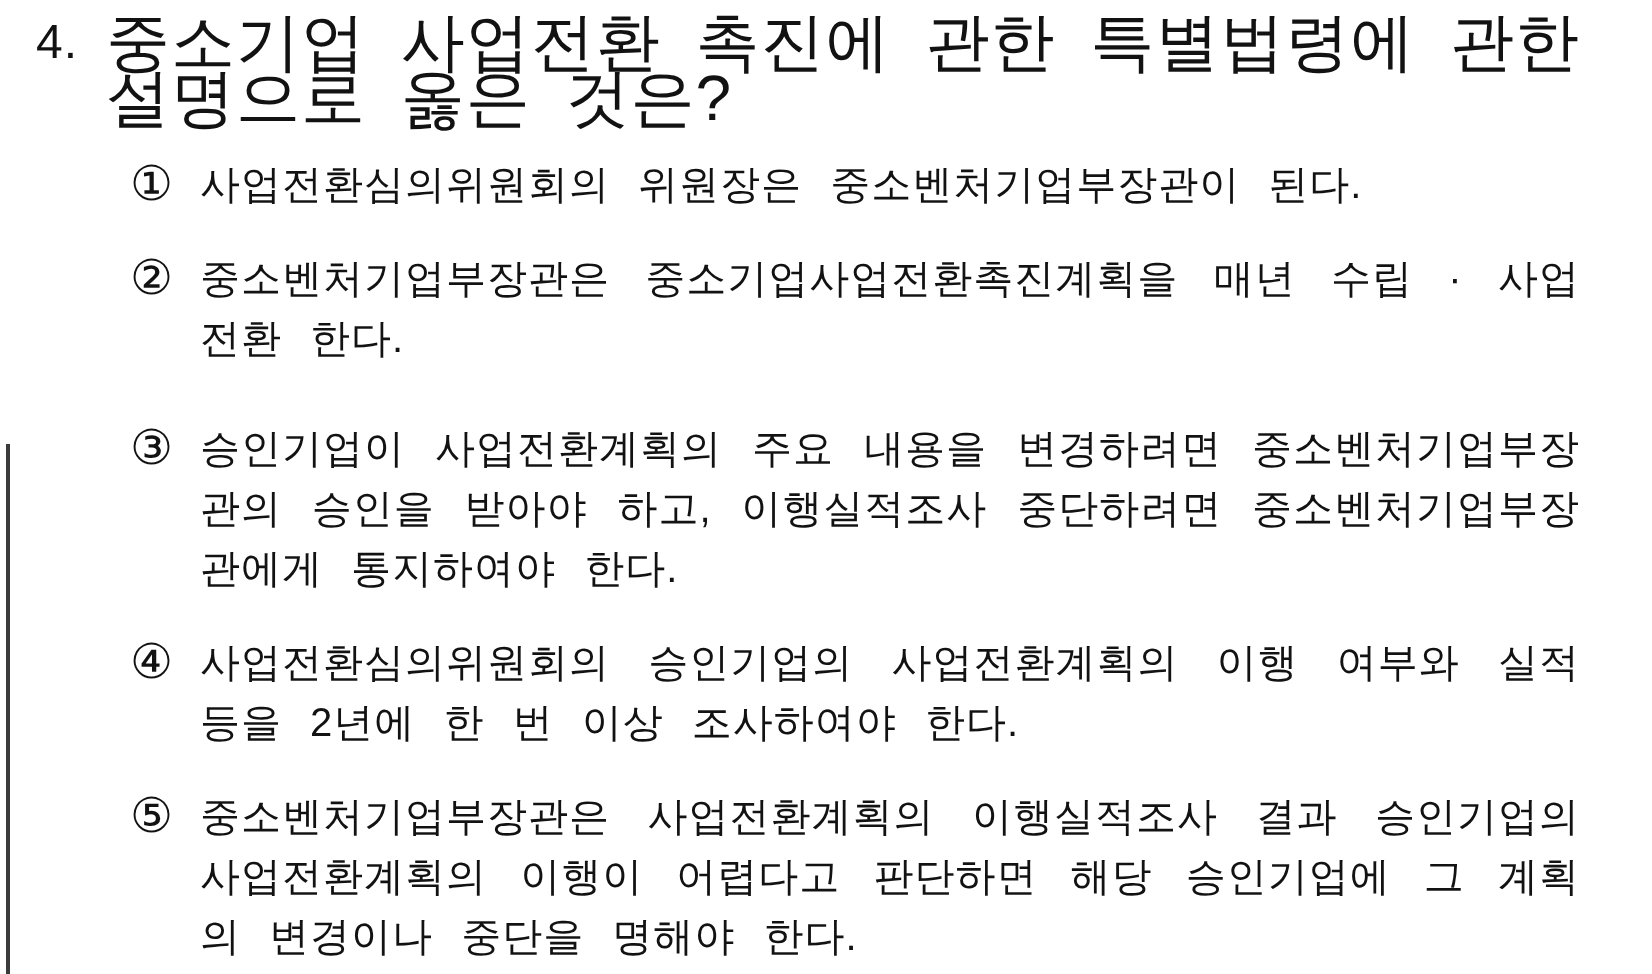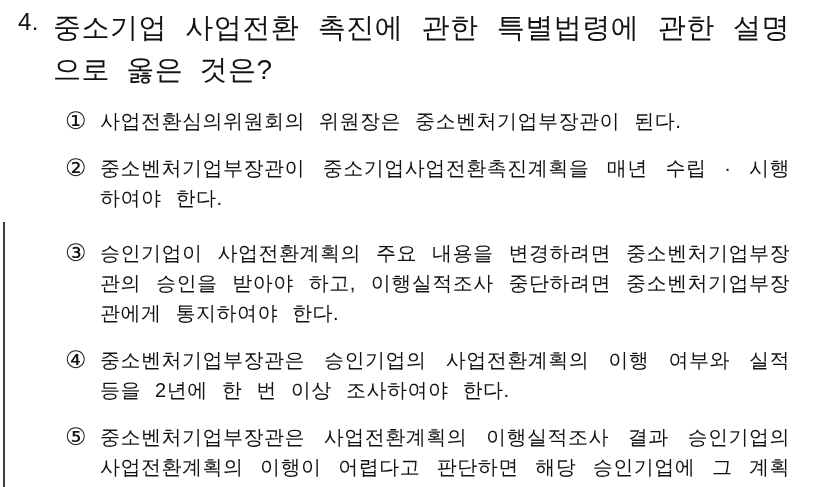--- a/index.html
+++ b/index.html
@@ -30,22 +30,22 @@
     }
     .q-num {
       flex:none;
       width:35px;
       font-size:24px;
       line-height:30px;
       letter-spacing:0.5px;
     }
     .q-text {
       width:737px;
-      font-size:28px;
-      line-height:42px;
+      font-size:32px;
+      line-height:28px;
       letter-spacing:0.5px;
       word-spacing:8px;
       text-align:justify;
       word-break:normal;
     }
     .options {
       margin-left:65px;
     }
     .option {
       display:flex;
@@ -84,31 +84,31 @@
 
   <div class="options">
 
     <div class="option">
       <div class="opt-marker">①</div>
       <div class="opt-text">사업전환심의위원회의 위원장은 중소벤처기업부장관이 된다.</div>
     </div>
 
     <div class="option">
       <div class="opt-marker">②</div>
-      <div class="opt-text">중소벤처기업부장관이 중소기업사업전환촉진계획을 매년 수립 · 시행하여야 한다.</div>
+      <div class="opt-text">중소벤처기업부장관은 중소기업사업전환촉진계획을 매년 수립 · 사업전환 한다.</div>
     </div>
 
     <div class="option">
       <div class="opt-marker">③</div>
       <div class="opt-text">승인기업이 사업전환계획의 주요 내용을 변경하려면 중소벤처기업부장관의 승인을 받아야 하고, 이행실적조사 중단하려면 중소벤처기업부장관에게 통지하여야 한다.</div>
     </div>
 
     <div class="option">
       <div class="opt-marker">④</div>
-      <div class="opt-text">중소벤처기업부장관은 승인기업의 사업전환계획의 이행 여부와 실적 등을 2년에 한 번 이상 조사하여야 한다.</div>
+      <div class="opt-text">사업전환심의위원회의 승인기업의 사업전환계획의 이행 여부와 실적 등을 2년에 한 번 이상 조사하여야 한다.</div>
     </div>
 
     <div class="option">
       <div class="opt-marker">⑤</div>
       <div class="opt-text">중소벤처기업부장관은 사업전환계획의 이행실적조사 결과 승인기업의 사업전환계획의 이행이 어렵다고 판단하면 해당 승인기업에 그 계획의 변경이나 중단을 명해야 한다.</div>
     </div>
 
   </div>
 </div>
 

